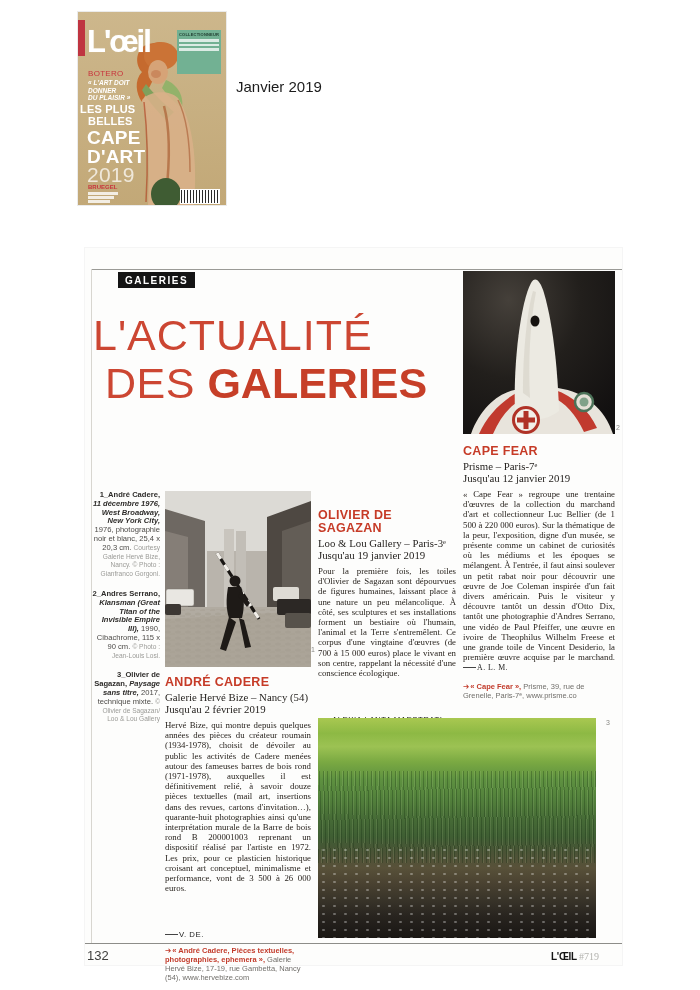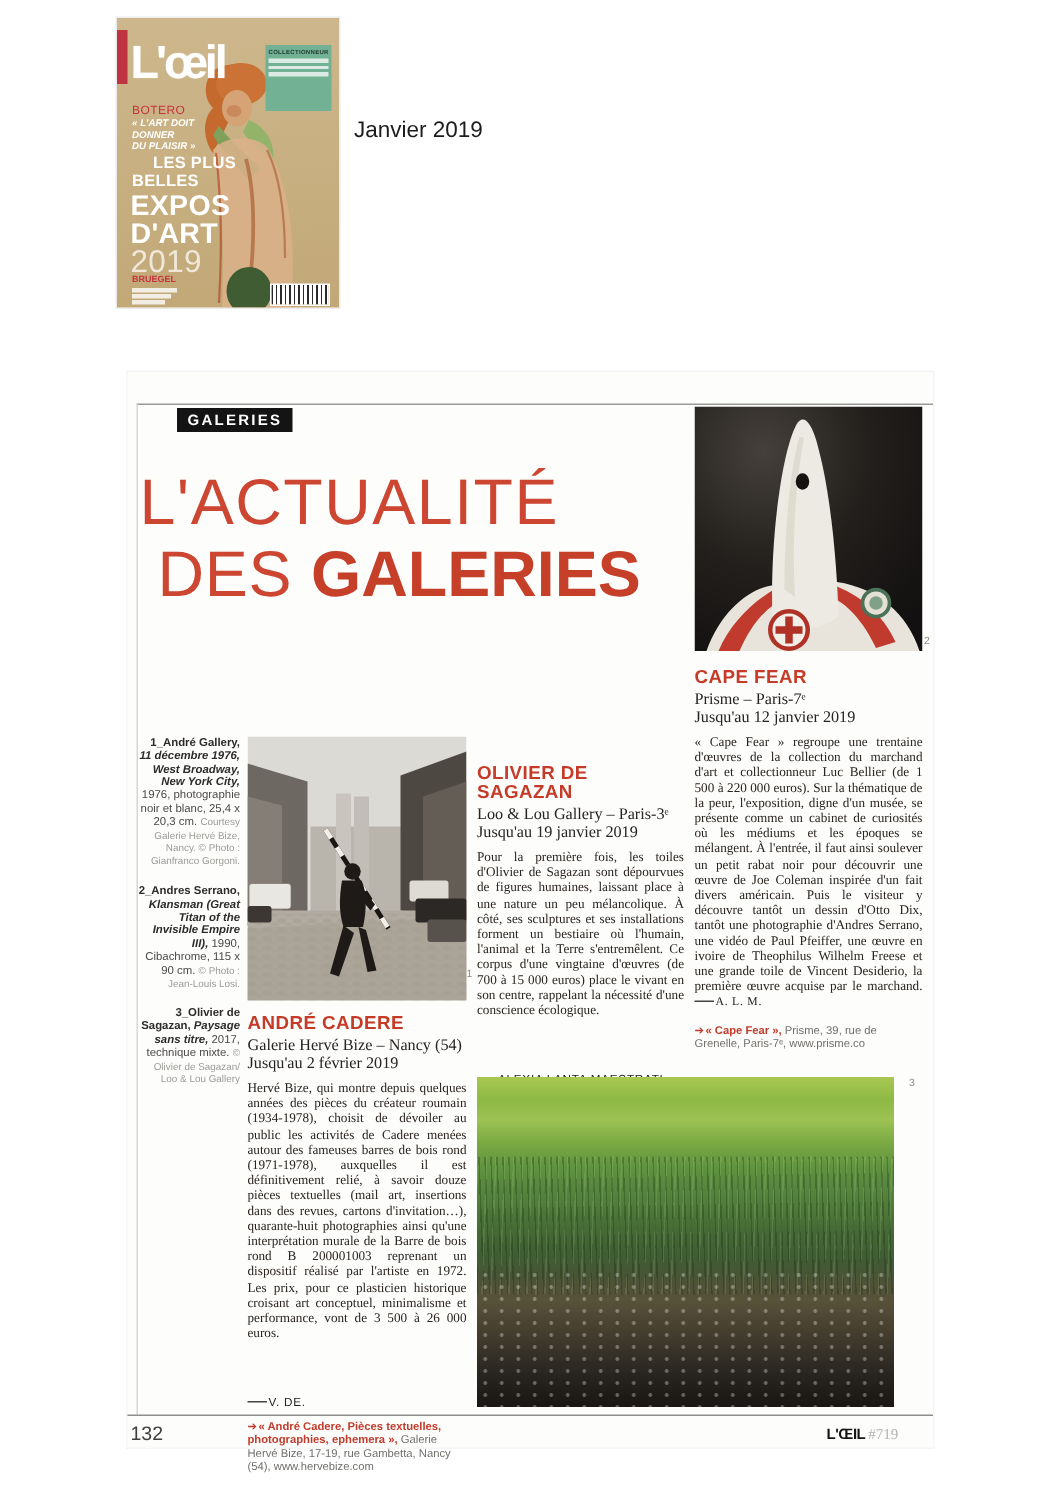--- a/index.html
+++ b/index.html
@@ -15,21 +15,21 @@
     box-shadow:0 0 0 1px rgba(0,0,0,0.08);overflow:hidden;}
   .cover-logo{left:9px;top:14px;font-size:31px;font-weight:bold;color:#fff;letter-spacing:-2px;line-height:1;
     text-shadow:0 0 1px rgba(255,255,255,.4);}
   .cover-spine{left:0;top:8px;width:7px;height:36px;background:#bf3440;}
   .teaser-box{left:99px;top:18px;width:40px;height:40px;background:#72b193;padding:2px;}
   .teaser-title{font-size:4px;font-weight:bold;color:#1d3a2e;letter-spacing:.2px;}
   .teaser-bar{height:2.5px;background:rgba(255,255,255,.75);margin-top:2px;}
   .c-botero{left:10px;top:57px;font-size:8px;font-weight:normal;color:#c8333c;letter-spacing:.3px;}
   .c-quote{left:10px;top:67px;font-size:6.5px;font-style:italic;color:#fff;line-height:7.5px;font-weight:bold;}
   .hl{color:#fff;font-weight:bold;line-height:1;letter-spacing:.2px;}
-  .hl1{left:24px;top:92px;font-size:11px;}
+  .hl1{left:2px;top:92px;font-size:11px;}
   .hl2{left:10px;top:104px;font-size:11px;}
   .hl3{left:9px;top:116px;font-size:19px;}
   .hl4{left:9px;top:135px;font-size:19px;}
   .hl5{left:9px;top:152px;font-size:21px;color:rgba(255,255,255,.72);font-weight:normal;}
   .c-bruegel{left:10px;top:172px;font-size:6px;font-weight:bold;color:#c8333c;}
   .c-b1{left:10px;top:180px;width:30px;height:2.5px;background:rgba(255,255,255,.8);}
   .c-b2{left:10px;top:184px;width:26px;height:2.5px;background:rgba(255,255,255,.8);}
   .c-b3{left:10px;top:188px;width:22px;height:2.5px;background:rgba(255,255,255,.8);}
   .barcode{left:102px;top:177px;width:38px;height:13px;background:
     repeating-linear-gradient(90deg,#2a2a2a 0 1px,#ffffff 1px 3px);border:1.5px solid #fff;}
@@ -125,21 +125,21 @@
     <div class="teaser-bar"></div>
   </div>
   <div class="abs c-botero">BOTERO</div>
   <div class="abs c-quote">
     <div>« L'ART DOIT</div>
     <div>DONNER</div>
     <div>DU PLAISIR »</div>
   </div>
   <div class="abs hl hl1">LES PLUS</div>
   <div class="abs hl hl2">BELLES</div>
-  <div class="abs hl hl3">EXPOS</div>
+  <div class="abs hl hl3">CAPE</div>
   <div class="abs hl hl4">D'ART</div>
   <div class="abs hl hl5">2019</div>
   <div class="abs c-bruegel">BRUEGEL</div>
   <div class="abs c-b1"></div>
   <div class="abs c-b2"></div>
   <div class="abs c-b3"></div>
   <div class="abs barcode"></div>
 </div>
 
 <div class="abs date-label">Janvier 2019</div>
@@ -149,21 +149,21 @@
   <div class="abs head-rule"></div>
   <div class="abs left-rule"></div>
   <div class="abs galeries-tag">GALERIES</div>
 
   <div class="abs title1">L'ACTUALITÉ</div>
   <div class="abs title2"><span>DES </span><b>GALERIES</b></div>
 
 
   <div class="abs caption-col">
     <div class="cap">
-      <span class="nm">1_André Gallery,</span><span class="tt"> 11 décembre 1976, West Broadway, New York City,</span><span> 1976, photographie noir et blanc, 25,4 x 20,3 cm.</span>
+      <span class="nm">1_André Cadere,</span><span class="tt"> 11 décembre 1976, West Broadway, New York City,</span><span> 1976, photographie noir et blanc, 25,4 x 20,3 cm.</span>
       <span class="cr">Courtesy Galerie Hervé Bize, Nancy. © Photo : Gianfranco Gorgoni.</span>
     </div>
     <div class="cap">
       <span class="nm">2_Andres Serrano,</span><span class="tt"> Klansman (Great Titan of the Invisible Empire III),</span><span> 1990, Cibachrome, 115 x 90 cm.</span>
       <span class="cr">© Photo : Jean-Louis Losi.</span>
     </div>
     <div class="cap">
       <span class="nm">3_Olivier de Sagazan,</span><span class="tt"> Paysage sans titre,</span><span> 2017, technique mixte.</span>
       <span class="cr">© Olivier de Sagazan/ Loo &amp; Lou Gallery</span>
     </div>

